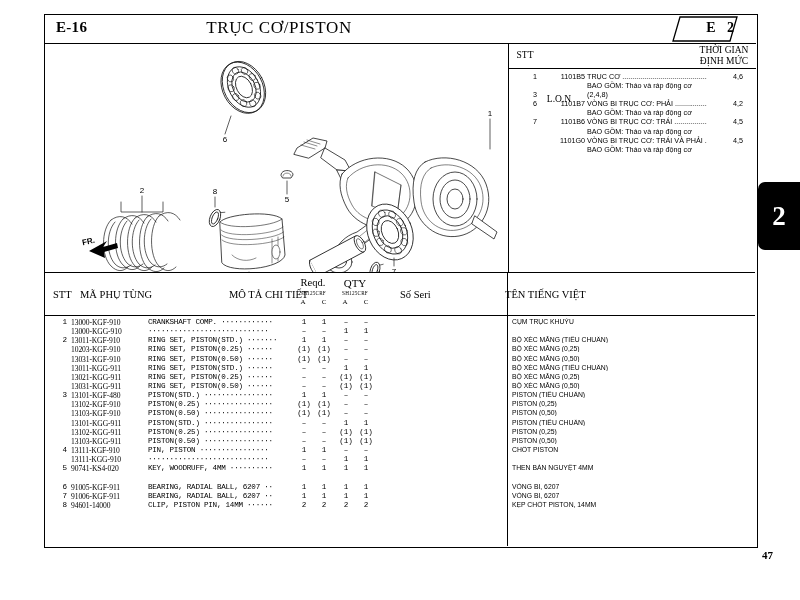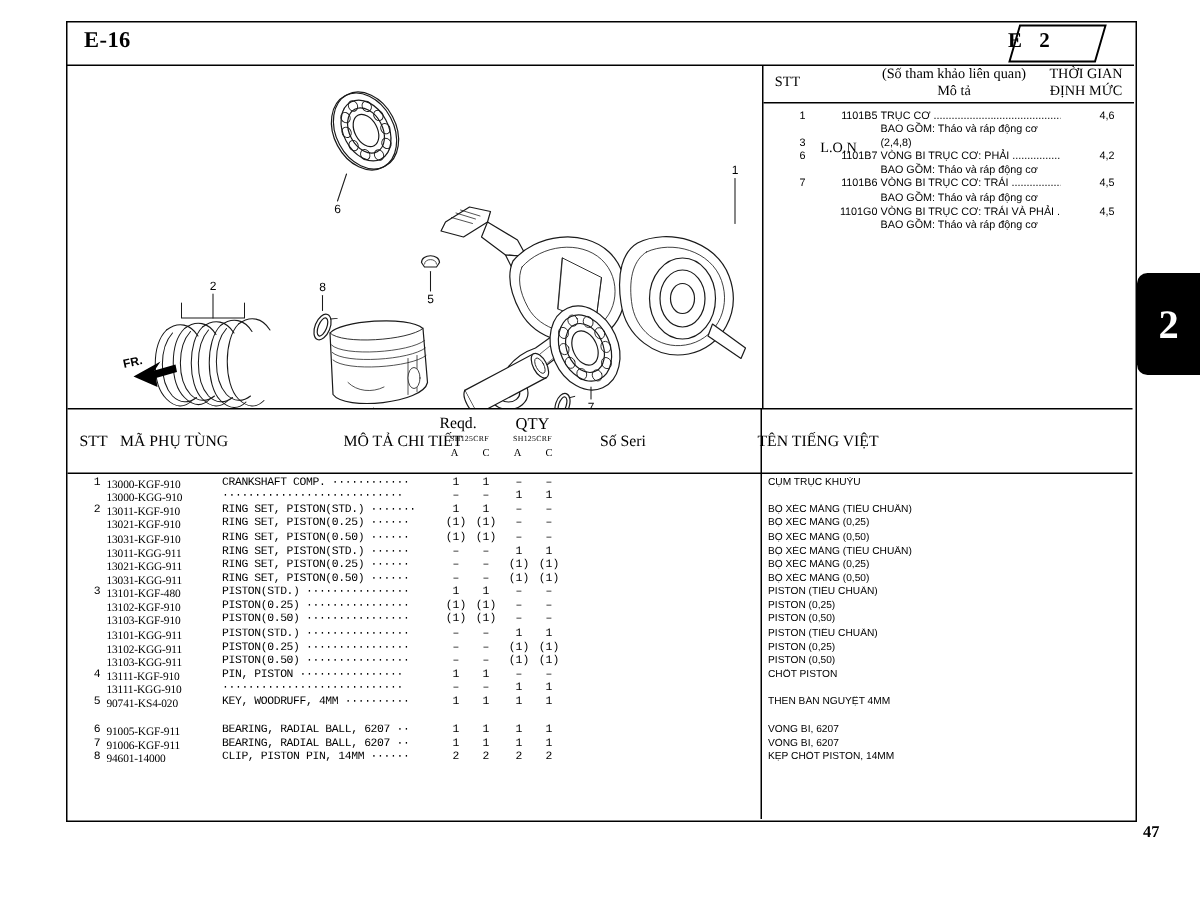--- a/index.html
+++ b/index.html
@@ -33,21 +33,21 @@
     position:absolute;left:0;top:4px;width:470px;
     text-align:center;font-size:17px;letter-spacing:.6px;
   }
 
   
   .badge-e2{
     position:absolute;left:672px;top:16px;width:66px;height:26px;
   }
   .badge-e2 svg{display:block;}
   .badge-e2 .txt{
-    position:absolute;left:0;top:4px;width:66px;text-align:left;
+    position:absolute;left:0;top:4px;width:66px;text-align:right;
     font-size:14px;font-weight:bold;letter-spacing:4px;
   }
 
   
   .side-tab{
     position:absolute;left:758px;top:182px;width:42px;height:68px;
     background:#000;border-radius:7px 0 0 7px;
     color:#fff;font-size:27px;font-weight:bold;
     display:flex;align-items:center;justify-content:center;
   }
@@ -100,21 +100,21 @@
     border-top:1.2px solid #000;border-bottom:1.2px solid #000;
     box-sizing:border-box;
   }
   .th{position:absolute;font-size:10.5px;}
   .th-stt{left:8px;top:16px;}
   .th-ma{left:35px;top:16px;}
   .th-mota{left:140px;top:16px;margin-left:44px;}
   .th-seri{left:355px;top:16px;}
   .th-viet{left:460px;top:16px;}
 
-  .th-reqd{position:absolute;left:248px;top:4px;width:40px;font-size:10.5px;}
+  .th-reqd{position:absolute;left:248px;top:4px;width:40px;text-align:center;font-size:10.5px;}
   .th-qty{position:absolute;left:290px;top:4px;width:40px;text-align:center;font-size:11px;}
   .th-m1{position:absolute;left:246px;top:17px;width:44px;text-align:center;font-size:5.2px;letter-spacing:.2px;}
   .th-m2{position:absolute;left:288px;top:17px;width:44px;text-align:center;font-size:5.2px;letter-spacing:.2px;}
   .th-ac{position:absolute;top:25px;width:10px;text-align:center;font-size:7px;}
 
   .table-body{
     position:absolute;left:45px;top:318px;width:710px;height:210px;
   }
   .row{
     position:relative;height:9.15px;white-space:nowrap;
@@ -157,20 +157,21 @@
 </style>
 </head>
 <body>
 
 <div class="page">
 
   <div class="frame"></div>
 
   <div class="titlebar">
     <div class="code-e16">E-16</div>
+    <div class="main-title">TRỤC CƠ/PISTON</div>
   </div>
 
   <div class="badge-e2">
     <svg width="66" height="26" viewBox="0 0 66 26">
       <polygon points="8,1 65,1 58,25 1,25" fill="#fff" stroke="#000" stroke-width="1.3"></polygon>
     </svg>
     <div class="txt">E  2</div>
   </div>
 
   <div class="side-tab">
@@ -328,24 +329,20 @@
       </g>
     </svg>
 
   </div>
   <div class="fr-label">FR.</div>
 
   <div class="ref-panel">
     <div class="ref-head">
       <div class="rh rh-stt">STT</div>
       <div class="rh rh-lon">L.O.N</div>
-      <div class="rh rh-desc">
-        <div>(Số tham khảo liên quan)</div>
-        <div>Mô tả</div>
-      </div>
       <div class="rh rh-time">
         <div>THỜI GIAN</div>
         <div>ĐỊNH MỨC</div>
       </div>
     </div>
     <div class="ref-body" id="ref-body">
         <div class="ref-row">
           <span class="c-stt">1</span>
           <span class="c-lon">1101B5</span>
           <span class="c-desc">TRỤC CƠ ..............................................</span>
@@ -444,21 +441,21 @@
         <span class="r-pn">13011-KGF-910</span>
         <span class="r-desc">RING SET, PISTON(STD.) ·······</span>
         <span class="q q1">1</span>
         <span class="q q2">1</span>
         <span class="q q3">–</span>
         <span class="q q4">–</span>
         <span class="r-vn">BỘ XÉC MĂNG (TIÊU CHUẨN)</span>
       </div>
       <div class="row">
         <span class="r-stt"></span>
-        <span class="r-pn">13021-KGF-910</span>
+        <span class="r-pn">10203-KGF-910</span>
         <span class="r-desc">RING SET, PISTON(0.25) ······</span>
         <span class="q q1">(1)</span>
         <span class="q q2">(1)</span>
         <span class="q q3">–</span>
         <span class="q q4">–</span>
         <span class="r-vn">BỘ XÉC MĂNG (0,25)</span>
       </div>
       <div class="row">
         <span class="r-stt"></span>
         <span class="r-pn">13031-KGF-910</span>

